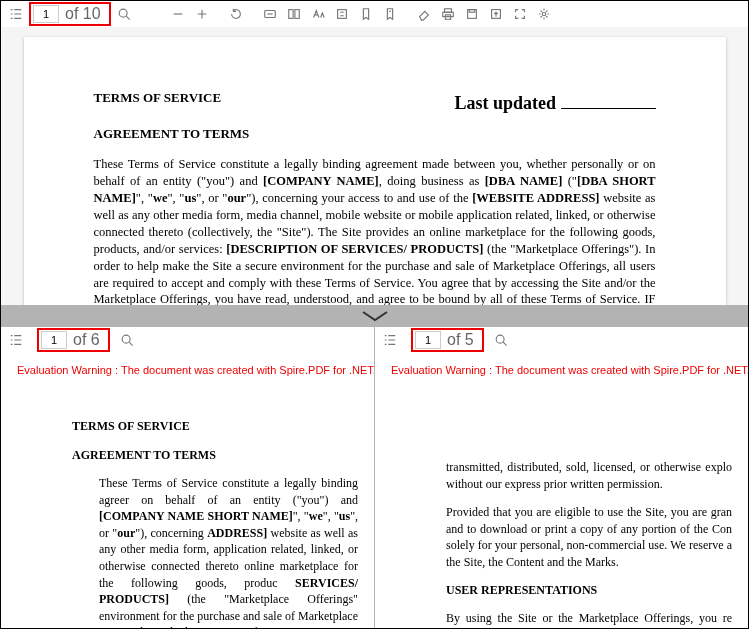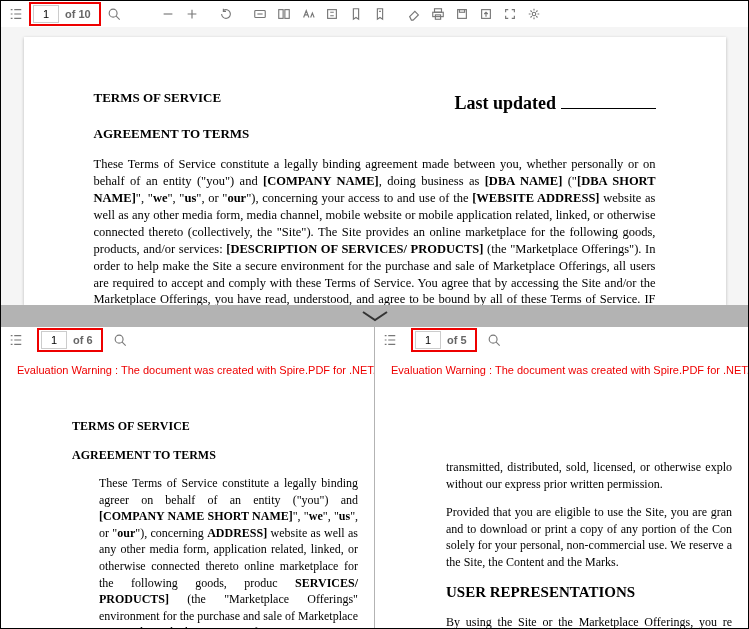--- a/index.html
+++ b/index.html
@@ -2,21 +2,21 @@
 <html><head>
 <meta charset="utf-8">
 <style>
   * { box-sizing: border-box; margin: 0; padding: 0; }
   body { font-family: "Times New Roman", serif; font-size: 13px; background: #fff; width: 749px; height: 629px; border: 1px solid #000; position: relative; overflow: hidden; }
   .top-pane { position: absolute; top: 0; left: 0; width: 747px; height: 304px; background: #fff; overflow: hidden; }
   .toolbar { height: 26px; background: #fff; display: flex; align-items: center; padding: 0 4px; gap: 2px; font-family: Arial, sans-serif; font-size: 11px; color: #666; }
   .tb-icon { width: 22px; height: 22px; display: flex; align-items: center; justify-content: center; cursor: pointer; color: #555; }
   .tb-icon svg { width: 14px; height: 14px; stroke: #777; fill: none; stroke-width: 1.3; }
   .page-input { width: 26px; height: 18px; border: 1px solid #ccc; text-align: center; font-size: 11px; }
-  .of-label { padding: 0 6px; color: #666; font-size: 11px; white-space: nowrap; font-weight: bold; }
+  .of-label { padding: 0 6px; color: #666; font-size: 16px; white-space: nowrap; }
   .red-box { border: 2px solid #e00; display: flex; align-items: center; padding: 1px 2px; }
   .tb-sep { width: 8px; }
   .doc-area { position: absolute; top: 26px; left: 0; right: 0; bottom: 0; background: #f5f5f5; display: flex; justify-content: center; padding-top: 10px; }
   .page { background: #fff; width: 702px; box-shadow: 0 1px 3px rgba(0,0,0,0.25); padding: 52px 70px 0 70px; font-size: 12.5px; line-height: 1.35; color: #000; text-align: justify; }
   .page h1 { font-size: 13px; font-weight: bold; margin: 0 0 14px 0; text-align: left; }
   .page h2 { font-size: 13px; font-weight: bold; margin: 0 0 14px 0; text-align: left; }
   .last-updated { text-align: right; font-size: 18px; font-weight: bold; margin: -30px 0 10px 0; }
   .last-updated .line { display: inline-block; border-bottom: 1px solid #000; width: 95px; vertical-align: baseline; }
   .para { margin-bottom: 10px; }
   .divider { position: absolute; top: 304px; left: 0; width: 747px; height: 22px; background: #b3b3b3; display: flex; align-items: center; justify-content: center; }
@@ -24,21 +24,21 @@
   .bottom-wrap { position: absolute; top: 326px; left: 0; width: 747px; height: 302px; display: flex; }
   .sub-pane { flex: 1; position: relative; background: #fff; overflow: hidden; }
   .sub-pane + .sub-pane { border-left: 1px solid #b3b3b3; }
   .sub-toolbar { height: 26px; display: flex; align-items: center; padding: 0 4px; font-family: Arial, sans-serif; font-size: 11px; }
   .sub-doc { position: absolute; top: 26px; left: 0; right: 0; bottom: 0; background: #fff; padding: 10px 16px 0 16px; overflow: hidden; font-size: 12px; line-height: 1.38; text-align: justify; }
   .eval-warn { color: #e00; font-family: Arial, sans-serif; font-size: 11px; margin: 0 0 40px 0; text-align: left; white-space: nowrap; }
   .sub-doc h1 { font-size: 12px; font-weight: bold; margin: 0 0 12px 55px; text-align: left; }
   .sub-doc h2 { font-size: 12px; font-weight: bold; margin: 0 0 12px 55px; text-align: left; }
   .sub-doc .para { margin-left: 82px; margin-bottom: 10px; }
   .right-doc .para { margin-left: 55px; margin-bottom: 12px; margin-top: 11px; }
-  .right-doc h3 { font-size: 15px; font-weight: bold; margin: 0 0 4px 55px; text-align: left; }
+  .right-doc h3 { font-size: 12px; font-weight: bold; margin: 0 0 4px 55px; text-align: left; }
 </style>
 </head>
 <body>
 
 <div class="top-pane">
   <div class="toolbar">
     <div class="tb-icon">
         <svg viewBox="0 0 16 16">
           <path d="M2 3h2M6 3h8M2 8h2M6 8h8M2 13h2M6 13h8"></path>
         </svg>

